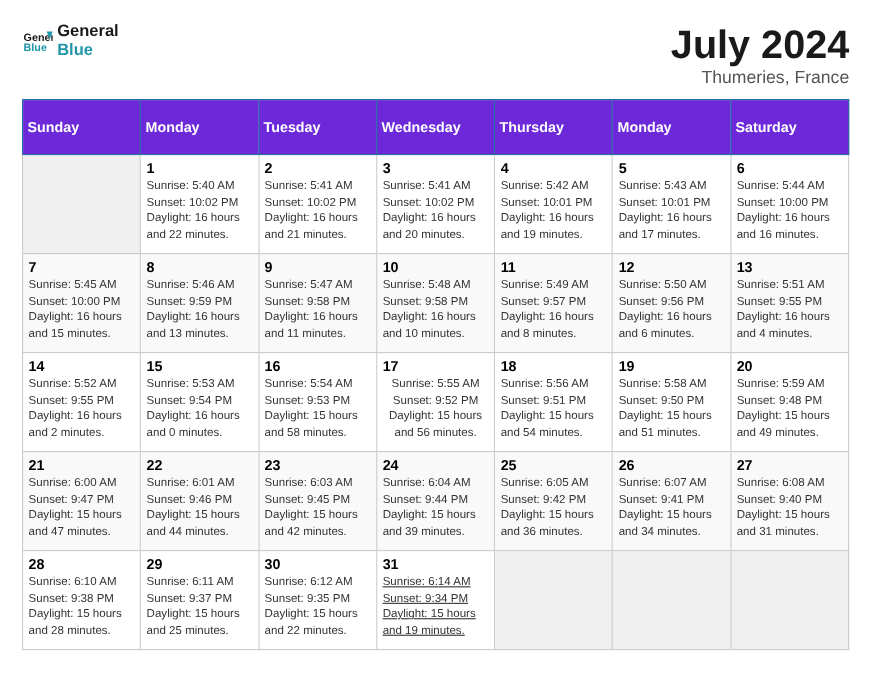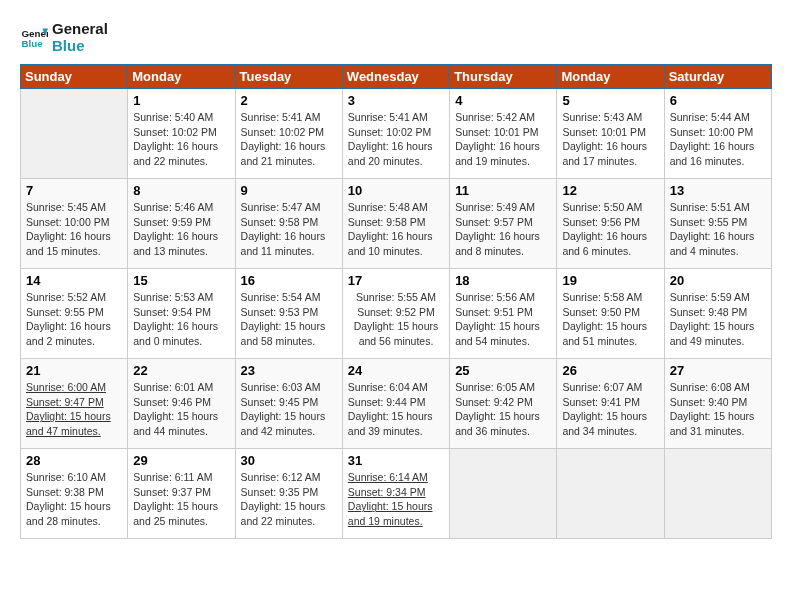--- a/index.html
+++ b/index.html
@@ -36,23 +36,23 @@
     .location-title {
       font-size: 16px;
       color: #555;
     }
     table {
       width: 100%;
       border-collapse: collapse;
       font-size: 11px;
     }
     thead tr th {
-      background-color: #c2410c;
+      background-color: #6d28d9;
       color: #fff;
-      padding: 4px 4px;
+      padding: 17px 4px;
       text-align: left;
       font-size: 13px;
       font-weight: bold;
       border: 1px solid #2471a3;
     }
     tbody tr td {
       border: 1px solid #ccc;
       vertical-align: top;
       padding: 4px 5px;
       min-height: 70px;
@@ -85,20 +85,24 @@
     <svg class="logo-icon" viewBox="0 0 40 40">
       <text x="2" y="20" font-size="14" font-weight="bold" fill="#1a1a1a">General</text>
       <text x="2" y="34" font-size="14" font-weight="bold" fill="#2196a8">Blue</text>
       <polygon points="32,8 40,8 36,18" fill="#2196a8"></polygon>
     </svg>
     <div>
       <div style="font-size:15px;font-weight:bold;color:#1a1a1a;">General</div>
       <div style="font-size:15px;font-weight:bold;color:#2196a8;">Blue</div>
     </div>
   </div>
+  <div class="title-block">
+    <div class="month-title">July 2024</div>
+    <div class="location-title">Thumeries, France</div>
+  </div>
 </div>
 
 <table>
   <thead>
     <tr id="dow-row">
         <th>Sunday</th>
         <th>Monday</th>
         <th>Tuesday</th>
         <th>Wednesday</th>
         <th>Thursday</th>
@@ -250,21 +254,21 @@
           <span class="day-number">20</span>
           <div class="day-info" style="white-space: pre-line;">Sunrise: 5:59 AM
 Sunset: 9:48 PM
 Daylight: 15 hours
 and 49 minutes.</div>
         </td>
       </tr>
       <tr>
         <td>
           <span class="day-number">21</span>
-          <div class="day-info" style="white-space: pre-line; text-decoration: underline;">Sunrise: 6:00 AM
+          <div class="day-info" style="white-space: pre-line;">Sunrise: 6:00 AM
 Sunset: 9:47 PM
 Daylight: 15 hours
 and 47 minutes.</div>
         </td>
         <td>
           <span class="day-number">22</span>
           <div class="day-info" style="white-space: pre-line;">Sunrise: 6:01 AM
 Sunset: 9:46 PM
 Daylight: 15 hours
 and 44 minutes.</div>

